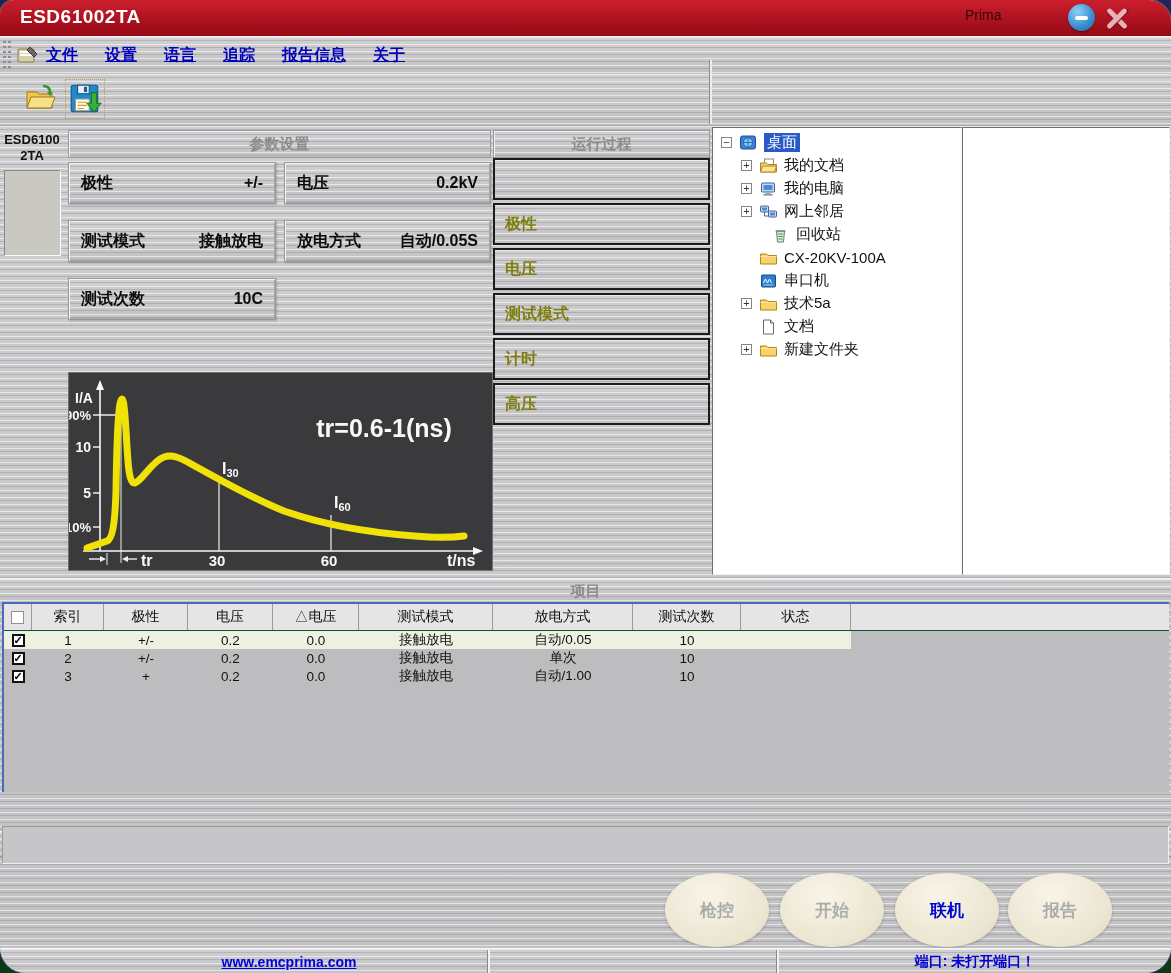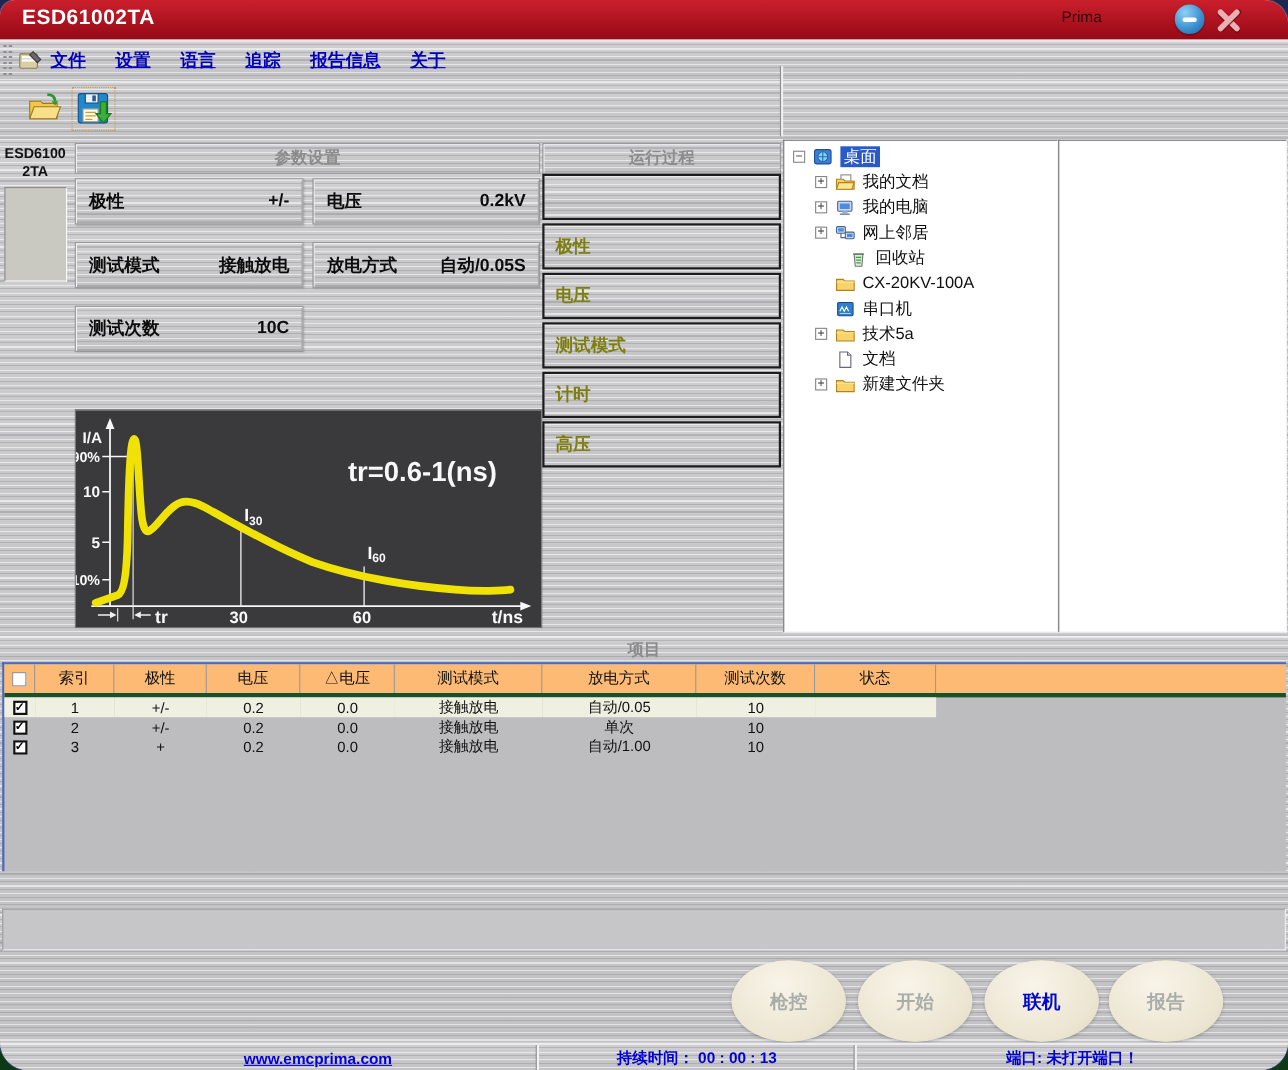--- a/index.html
+++ b/index.html
@@ -81,21 +81,21 @@
   .tree-icon{width:19px;height:16px;margin-right:6px;flex:none;}
   .tree-icon svg{width:19px;height:16px;}
   .tree-label.selected{background:#2a5ac8;color:#fff;padding:0 3px;}
   
   .band{position:absolute;left:0;width:100%;height:24px;line-height:24px;text-align:center;
     color:#8b8b8b;font-size:15px;font-weight:bold;border-top:1px solid #f4f4f6;border-bottom:1px solid #9a9a9c;}
   
   .table-wrap{position:absolute;left:2px;top:602px;width:1167px;height:190px;background:#bdbdbf;
     border-top:2px solid #4a68bc;border-left:2px solid #4a68bc;box-sizing:border-box;}
   .t-grid{display:grid;grid-template-columns:28px 72px 84px 85px 86px 134px 140px 108px 110px 1fr;}
-  .t-head{height:26px;background:#fdba74;border-bottom:4px solid #14532d;}
+  .t-head{height:26px;background:#e5e5e5;border-bottom:1px solid #14532d;}
   .t-head .t-cell{border-right:1px solid #9a9a9c;}
   .t-cell{display:flex;align-items:center;justify-content:center;font-size:14px;color:#111;overflow:hidden;}
   .t-cell.filler{border-right:none;}
   .t-row{height:18px;}
   .t-row .t-cell{font-size:13.5px;}
   .t-row.first .t-cell{background:#efefe2;}
   .t-row.first .t-cell.filler{background:transparent;}
   .cb{width:13px;height:13px;box-sizing:border-box;background:#fff;border:2px solid #111;
     font-size:11px;line-height:9px;text-align:center;font-weight:bold;color:#000;}
   .cb.empty{border:1px solid #909092;}
@@ -442,17 +442,16 @@
       <div class="oval disabled" style="left: 780px;">开始</div>
       <div class="oval enabled" style="left: 895px;">联机</div>
       <div class="oval disabled" style="left: 1008px;">报告</div>
     </div>
 
   <div class="statusbar metal">
     <div class="st st1">
       <span class="link">www.emcprima.com</span>
     </div>
     <div class="sdiv d1"></div>
-    <div class="st st2">持续时间：  00 : 00 : 13</div>
     <div class="sdiv d2"></div>
     <div class="st st3">端口:  未打开端口！</div>
   </div>
 </div>
 
 </body></html>

